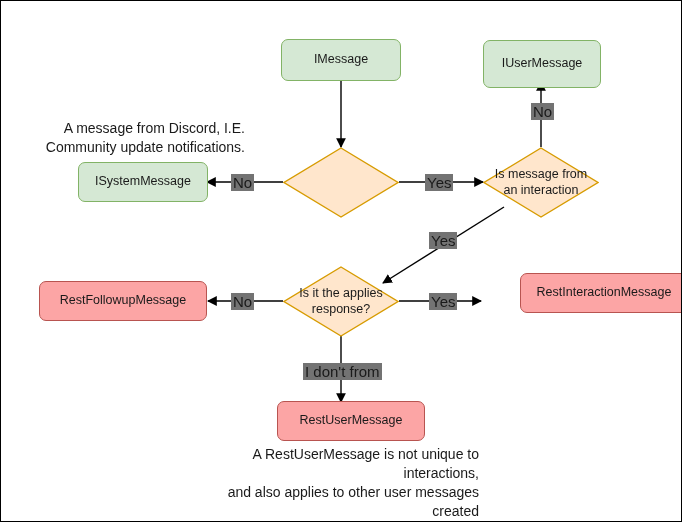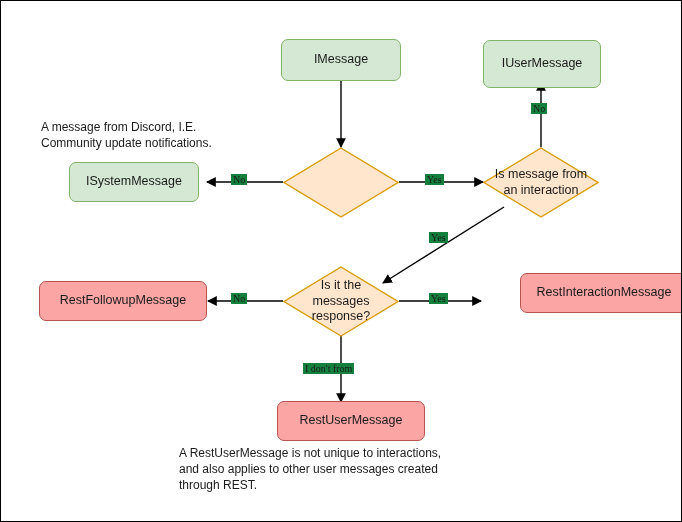--- a/index.html
+++ b/index.html
@@ -60,33 +60,32 @@
     width: 100%;
     height: 100%;
   }
   .diamond-label {
     position: relative;
     z-index: 2;
     padding: 0 8px;
   }
   .edge-label {
     position: absolute;
-    font-size: 10px;
+    font-size: 15px;
     color: #1a1a1a;
-    background: #15803d;
+    background: #737373;
     padding: 0 2px;
     white-space: nowrap;
     z-index: 4;
-    font-family: Liberation Serif, serif;
   }
   .note {
     position: absolute;
-    font-size: 12px;
+    font-size: 14px;
     color: #1a1a1a;
-    text-align: left;
+    text-align: right;
     line-height: 1.35;
     white-space: pre-line;
     z-index: 3;
   }
 </style>
 </head>
 <body>
 
 <div id="canvas">
 
@@ -115,42 +114,42 @@
   </svg>
 
   <div class="node box green" style="left:280px; top:38px; width:120px; height:42px;">
     <span>IMessage</span>
   </div>
 
   <div class="node box green" style="left:482px; top:39px; width:118px; height:48px;">
     <span>IUserMessage</span>
   </div>
 
-  <div class="node box green" style="left:68px; top:161px; width:130px; height:40px;">
+  <div class="node box green" style="left:77px; top:161px; width:130px; height:40px;">
     <span>ISystemMessage</span>
   </div>
 
   <div class="node diamond" style="left:282px; top:146px; width:116px; height:71px;">
     <svg class="diamond-shape" viewBox="0 0 116 71" preserveAspectRatio="none">
       <polygon points="58,1 115,35.5 58,70 1,35.5" fill="#ffe6cc" stroke="#d79b00" stroke-width="1.4"></polygon>
     </svg>
   </div>
 
   <div class="node diamond" style="left:482px; top:146px; width:116px; height:71px;">
     <svg class="diamond-shape" viewBox="0 0 116 71" preserveAspectRatio="none">
       <polygon points="58,1 115,35.5 58,70 1,35.5" fill="#ffe6cc" stroke="#d79b00" stroke-width="1.4"></polygon>
     </svg>
     <span class="diamond-label">Is message from an interaction</span>
   </div>
 
   <div class="node diamond" style="left:282px; top:265px; width:116px; height:71px;">
     <svg class="diamond-shape" viewBox="0 0 116 71" preserveAspectRatio="none">
       <polygon points="58,1 115,35.5 58,70 1,35.5" fill="#ffe6cc" stroke="#d79b00" stroke-width="1.4"></polygon>
     </svg>
-    <span class="diamond-label">Is it the messages response?</span>
+    <span class="diamond-label">Is it the applies response?</span>
   </div>
 
   <div class="node box red" style="left:38px; top:280px; width:168px; height:40px;">
     <span>RestFollowupMessage</span>
   </div>
 
   <div class="node box red" style="left:480px; top:272px; width:168px; height:40px;margin-left:39px;">
     <span>RestInteractionMessage</span>
   </div>
 

